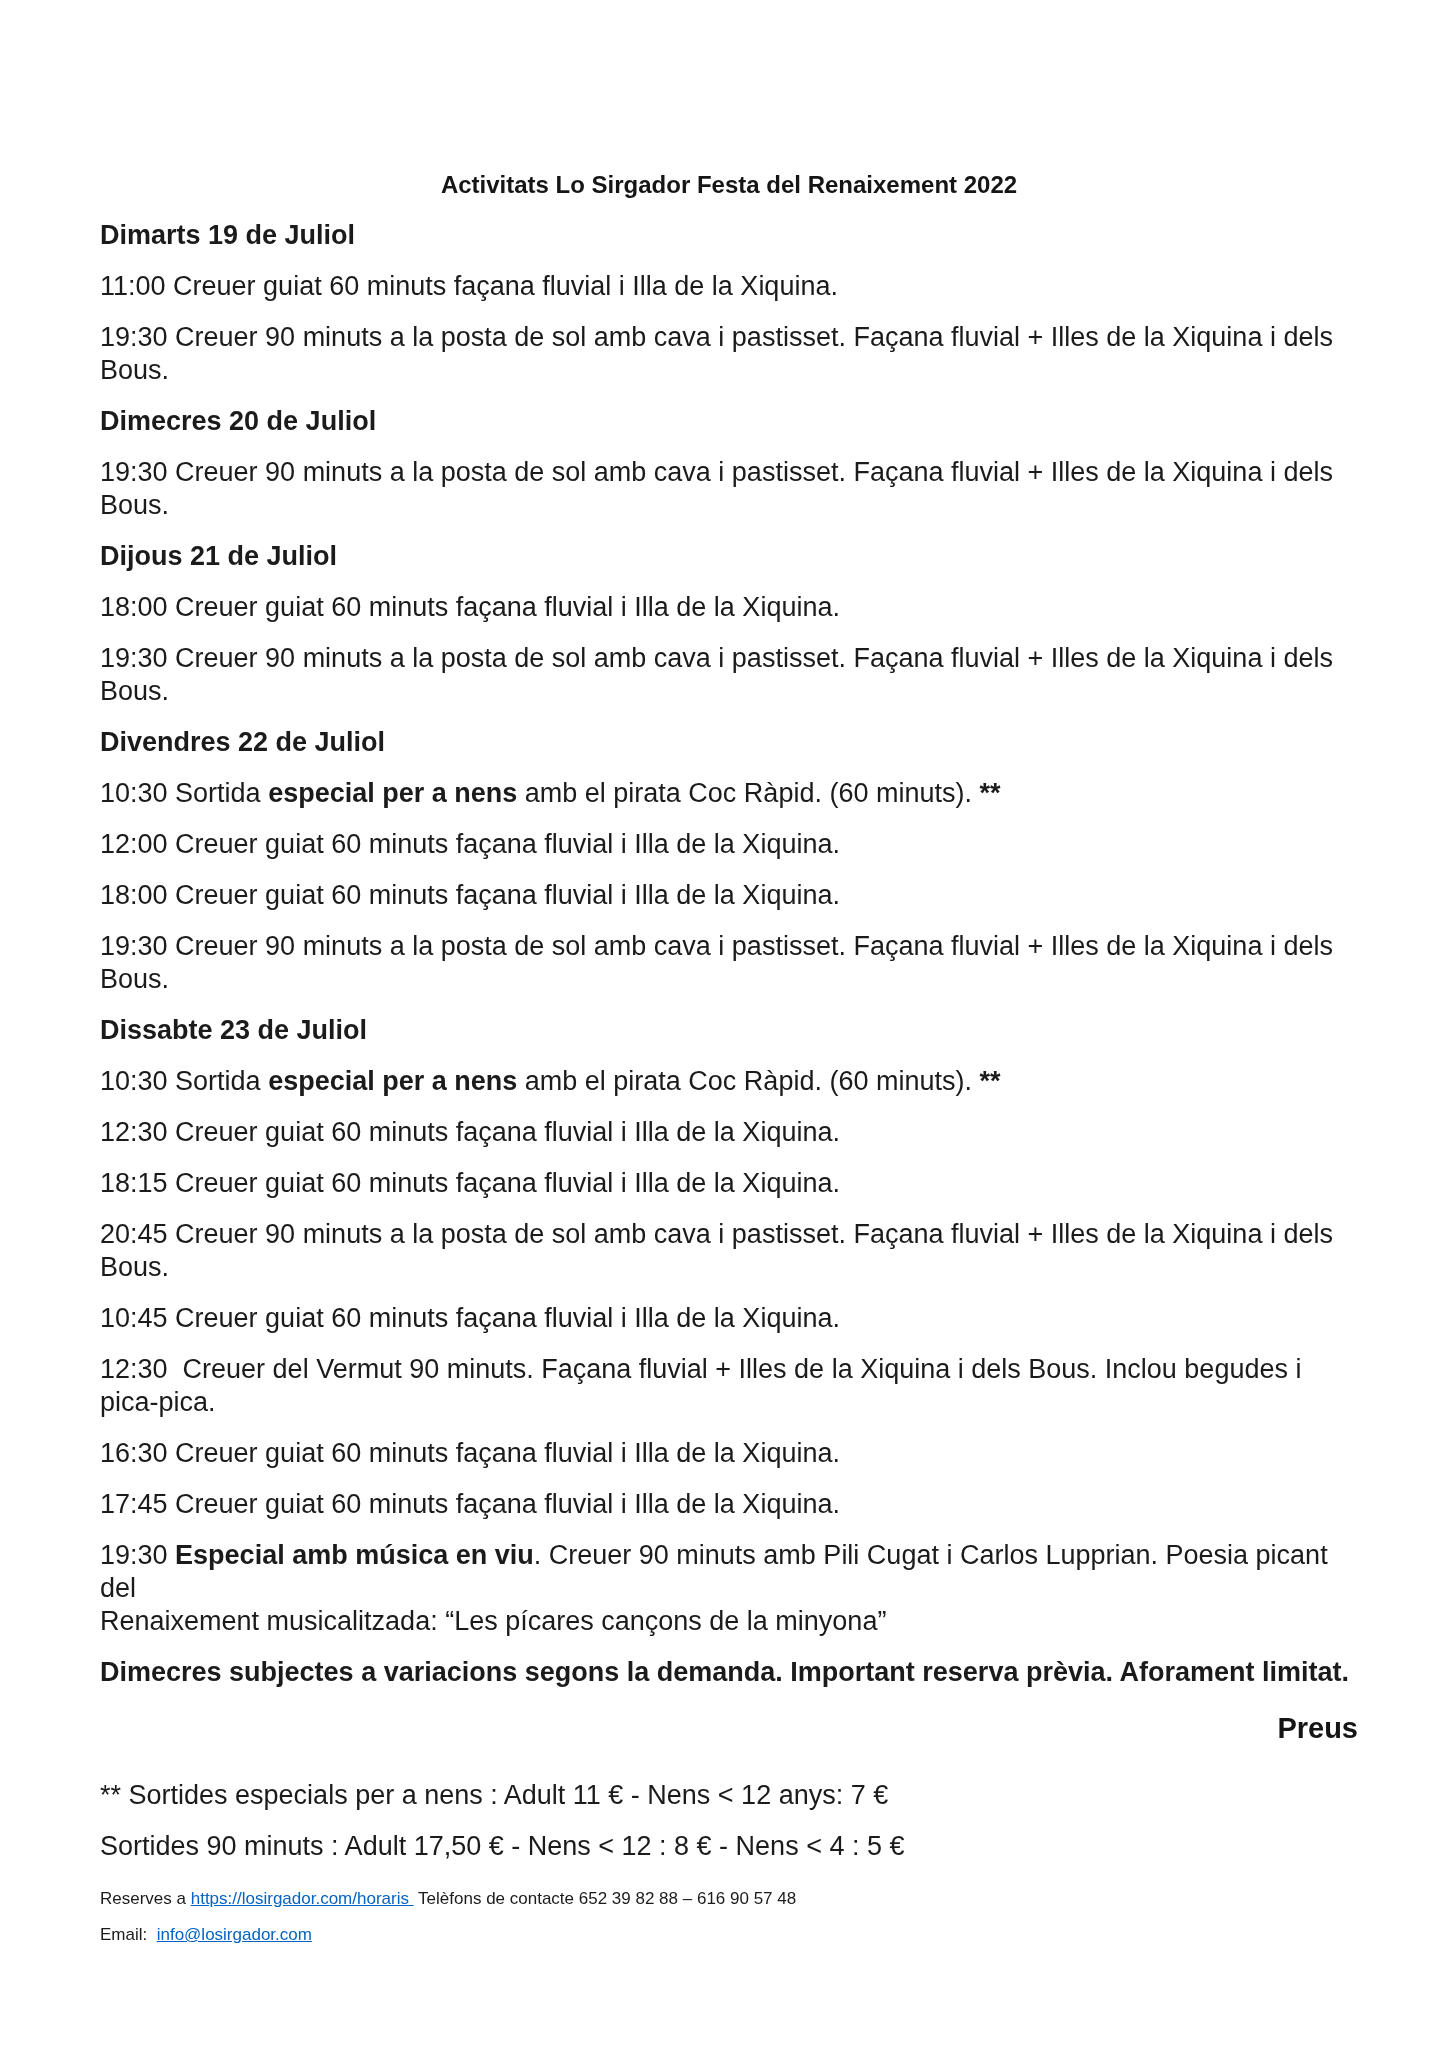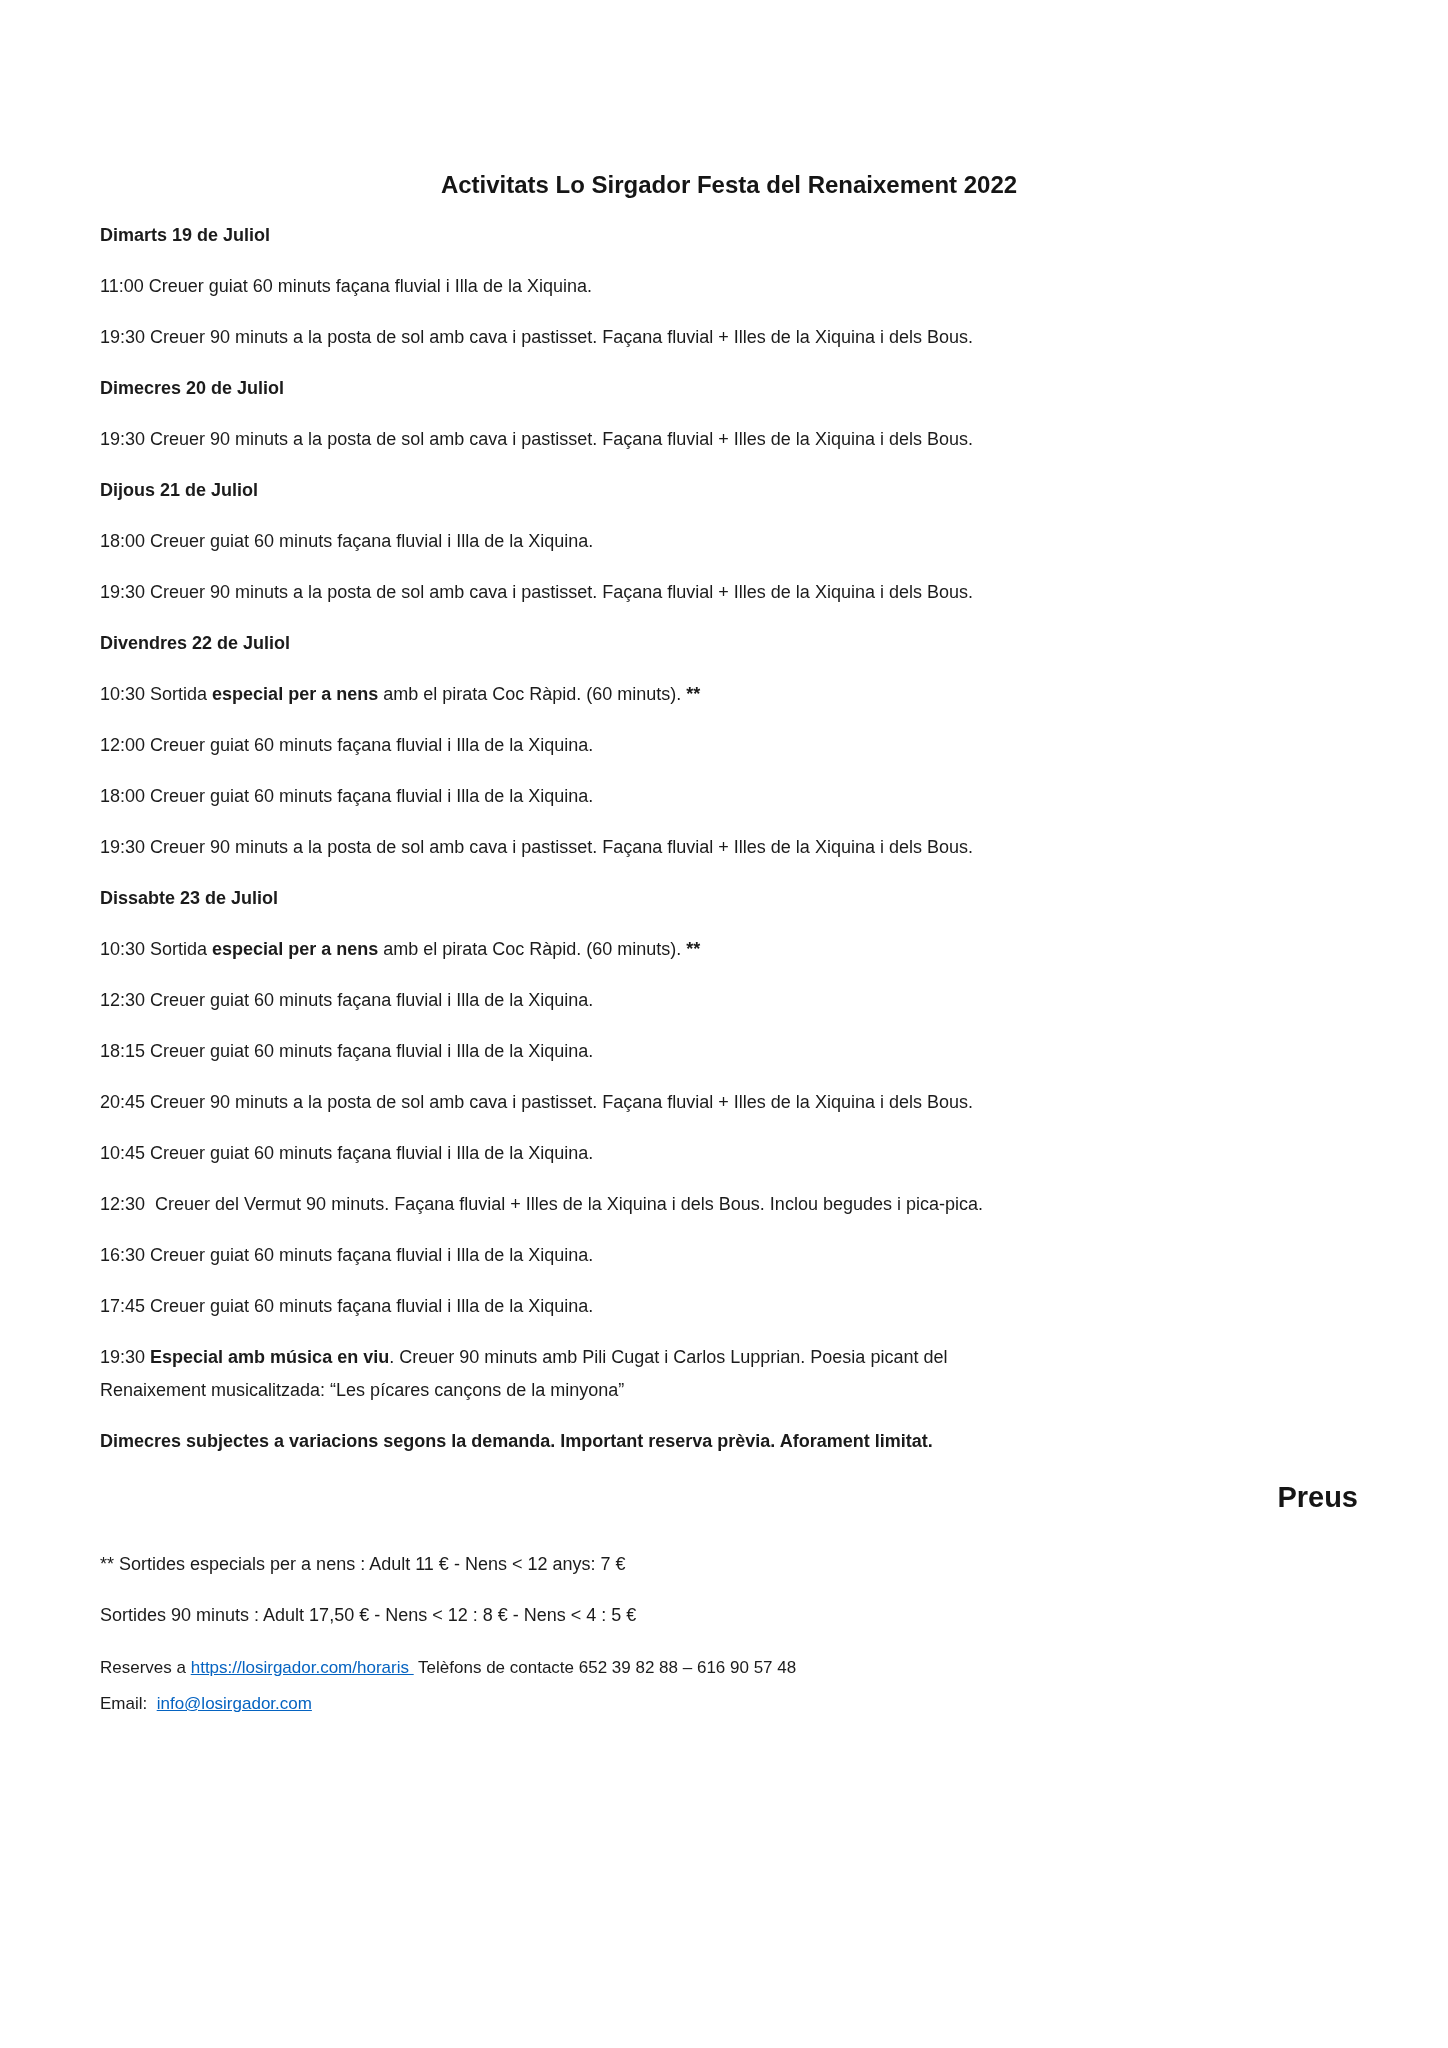--- a/index.html
+++ b/index.html
@@ -13,21 +13,21 @@
   .page {
     box-sizing: border-box;
     width: 1448px; height: 1875px;
     padding: 168px 90px 0 100px;
   }
   .title {
     font-size: 24px; line-height: 34px; font-weight: 700;
     text-align: center; margin: 0 0 17px; color: #151515;
   }
   .line {
-    font-size: 18px; line-height: 33px;
+    font-size: 27px; line-height: 33px;
     margin: 0 0 18px;
     white-space: pre-wrap;
   }
   .day, .b { font-weight: 700; }
   h2.preus {
     font-size: 29px; line-height: 42px; font-weight: 700;
     text-align: right; margin: 14px 0 30px; color: #151515;
   }
   .contact {
     font-size: 17px; line-height: 36px;

